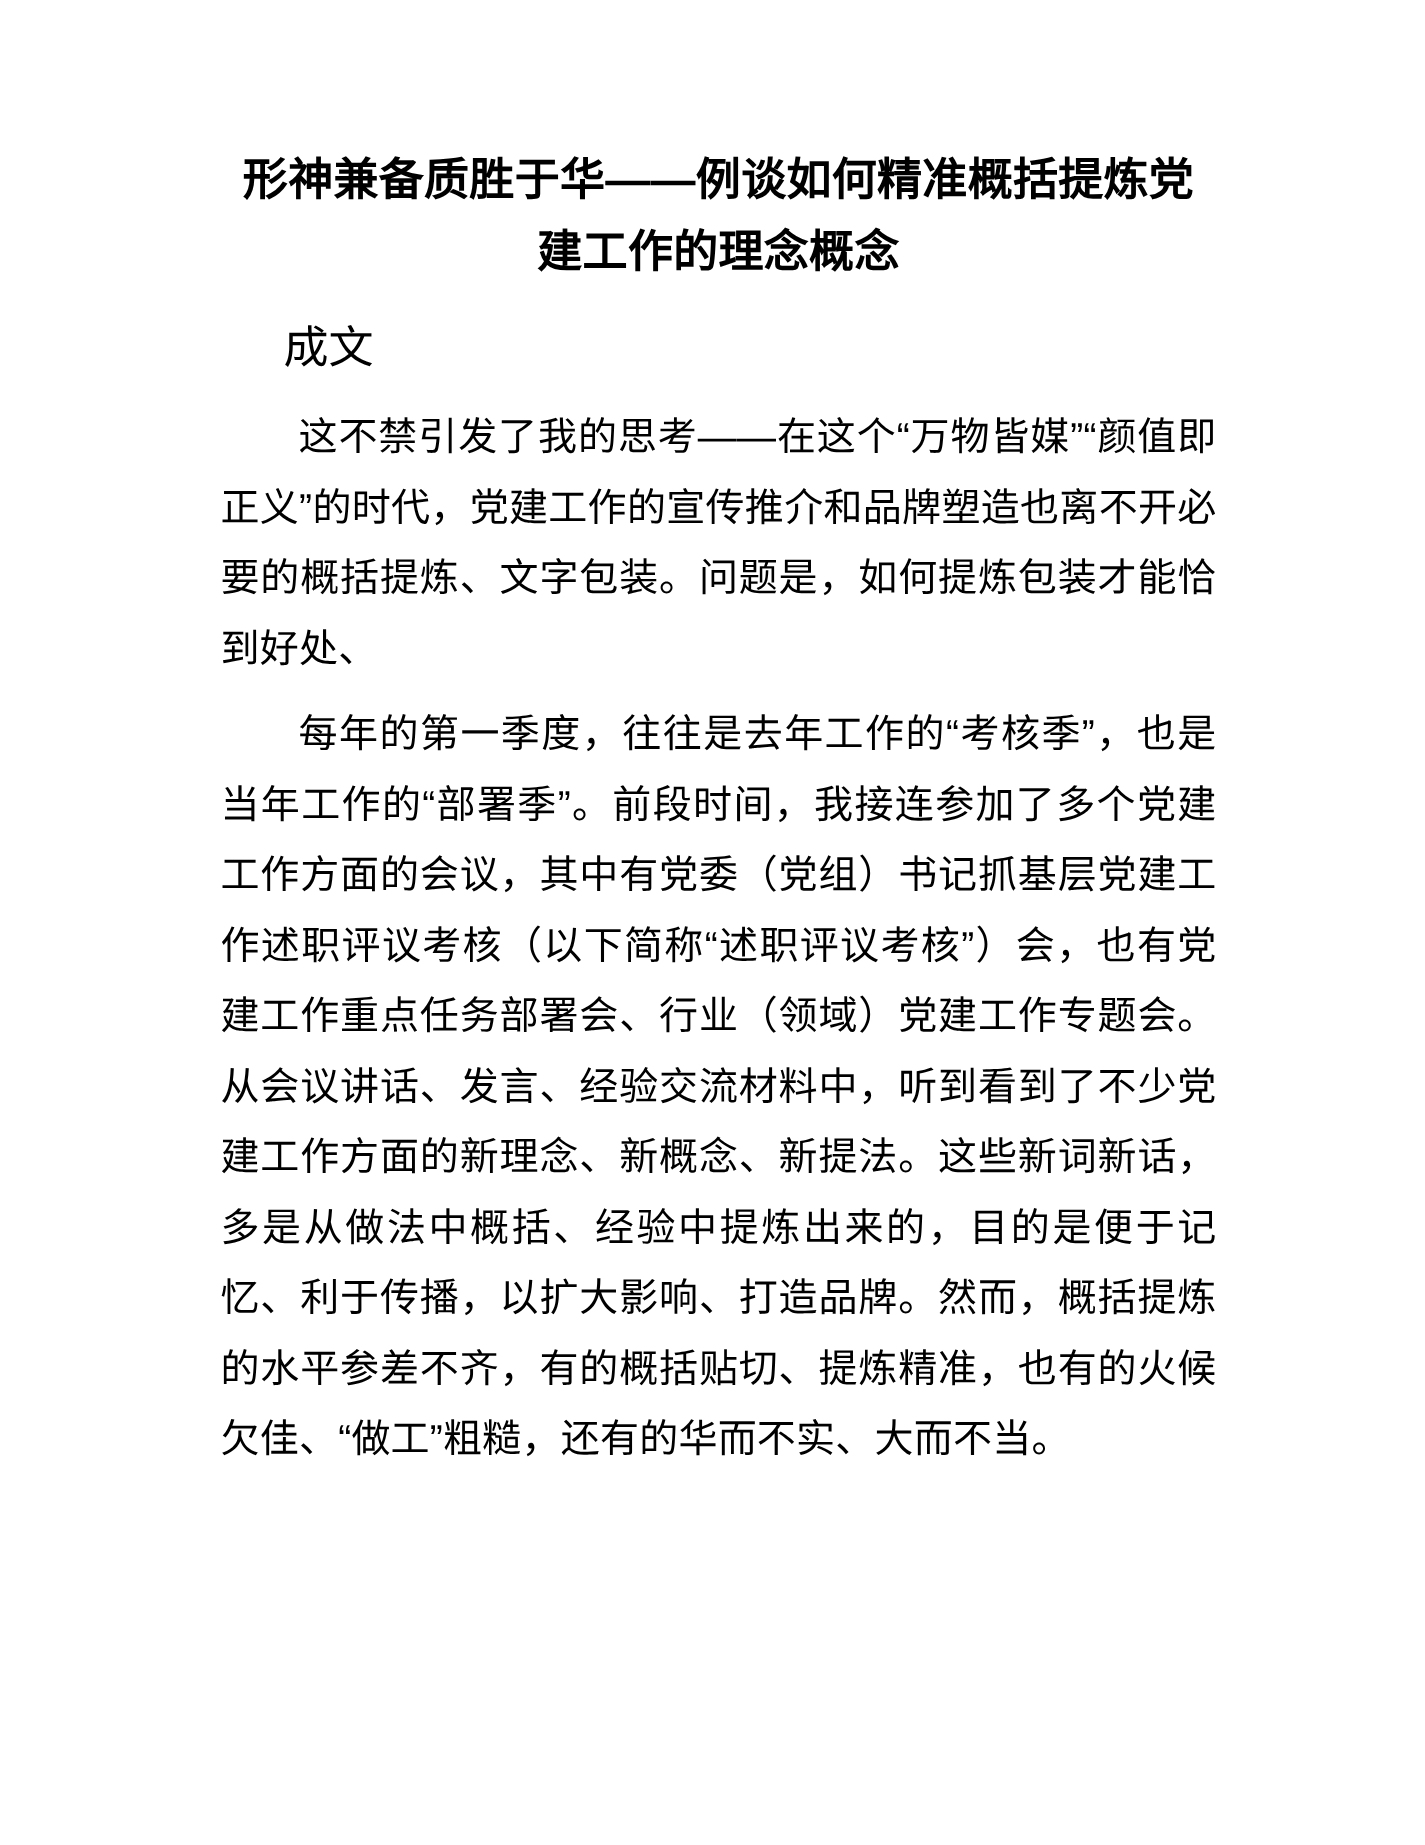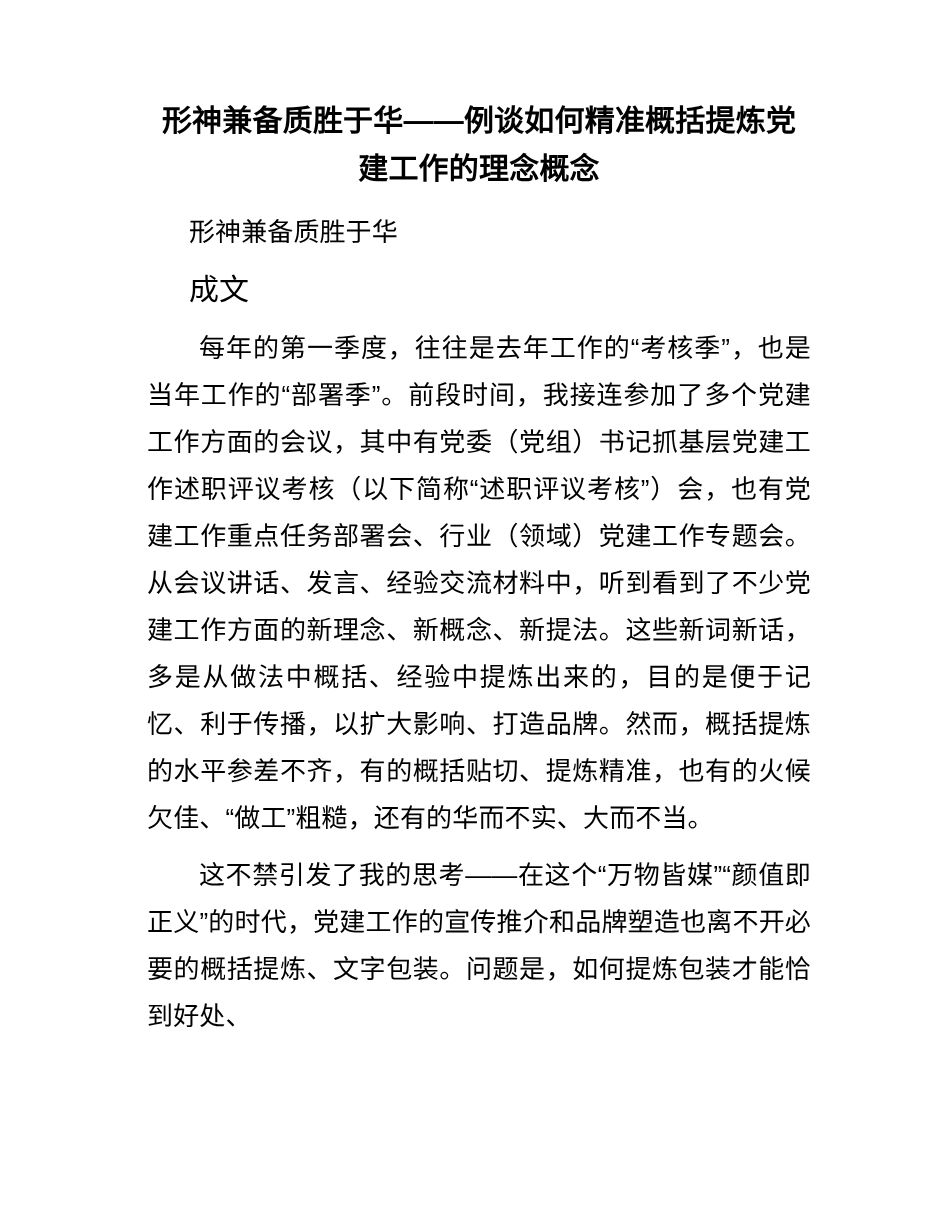--- a/index.html
+++ b/index.html
@@ -74,23 +74,22 @@
   }
 </style>
 </head>
 <body>
 
 <div class="page">
   <div class="content">
 
     <h1 class="doc-title">形神兼备质胜于华——例谈如何精准概括提炼党建工作的理念概念</h1>
 
-    <p class="sub-line">形神兼备质胜于华</p>
 
 
     <p class="byline">成文</p>
 
+    <p class="body-para">这不禁引发了我的思考——在这个“万物皆媒”“颜值即正义”的时代，党建工作的宣传推介和品牌塑造也离不开必要的概括提炼、文字包装。问题是，如何提炼包装才能恰到好处、</p>
+
     <p class="body-para">每年的第一季度，往往是去年工作的“考核季”，也是当年工作的“部署季”。前段时间，我接连参加了多个党建工作方面的会议，其中有党委（党组）书记抓基层党建工作述职评议考核（以下简称“述职评议考核”）会，也有党建工作重点任务部署会、行业（领域）党建工作专题会。从会议讲话、发言、经验交流材料中，听到看到了不少党建工作方面的新理念、新概念、新提法。这些新词新话，多是从做法中概括、经验中提炼出来的，目的是便于记忆、利于传播，以扩大影响、打造品牌。然而，概括提炼的水平参差不齐，有的概括贴切、提炼精准，也有的火候欠佳、“做工”粗糙，还有的华而不实、大而不当。</p>
-
-    <p class="body-para">这不禁引发了我的思考——在这个“万物皆媒”“颜值即正义”的时代，党建工作的宣传推介和品牌塑造也离不开必要的概括提炼、文字包装。问题是，如何提炼包装才能恰到好处、</p>
 
   </div>
 </div>
 
 </body></html>

